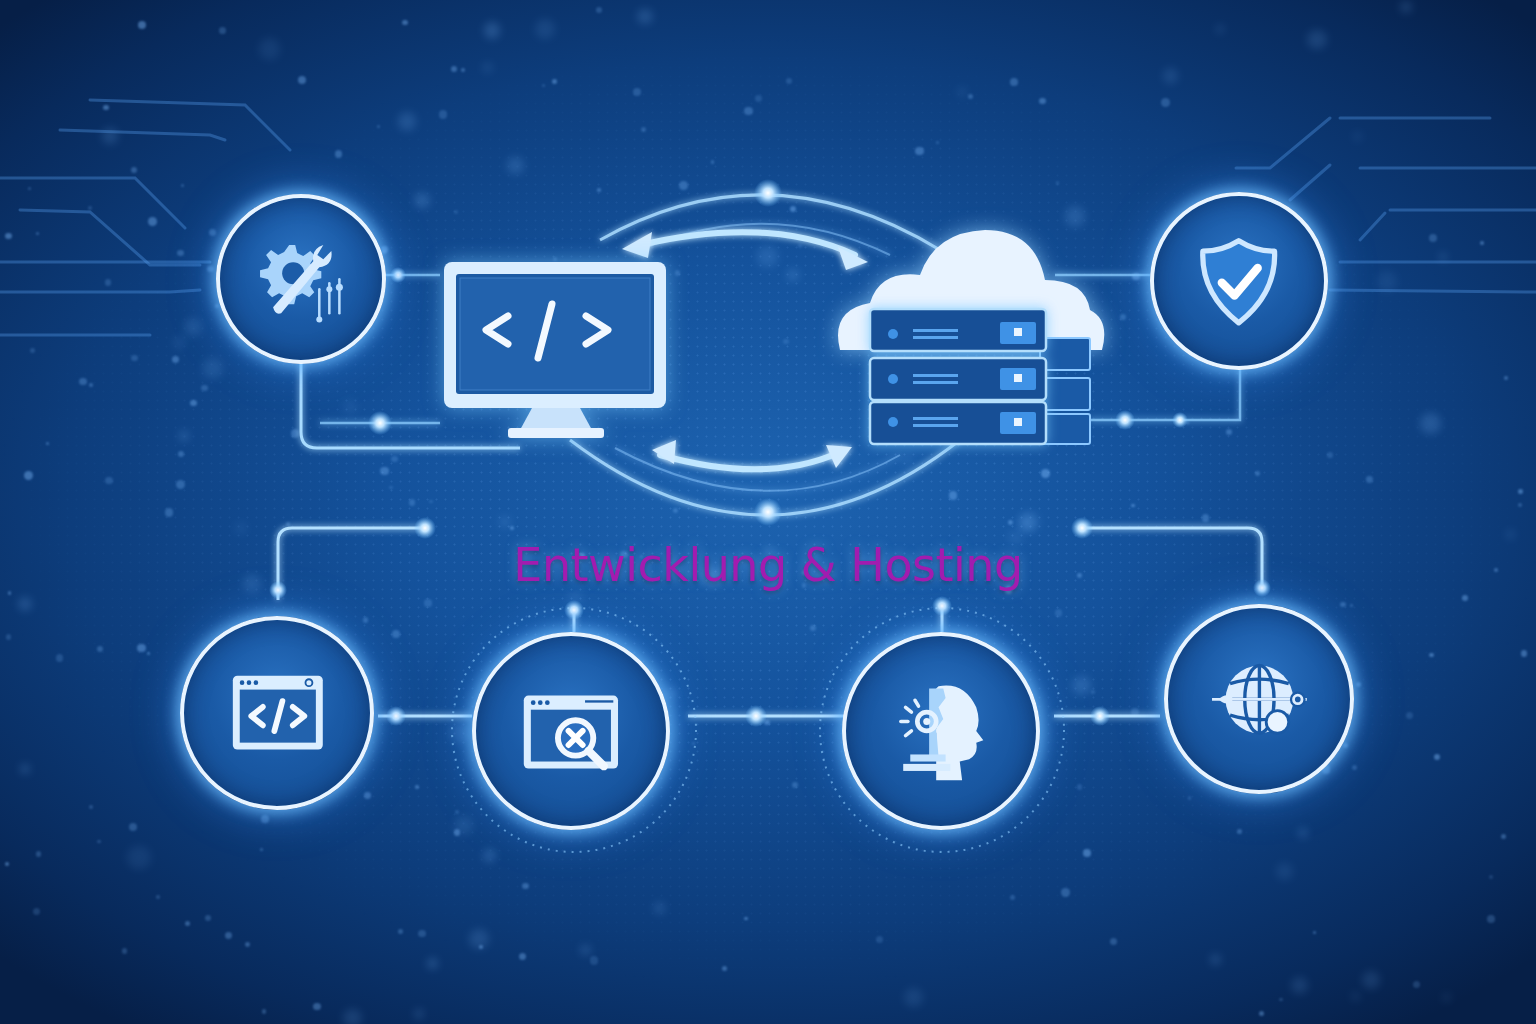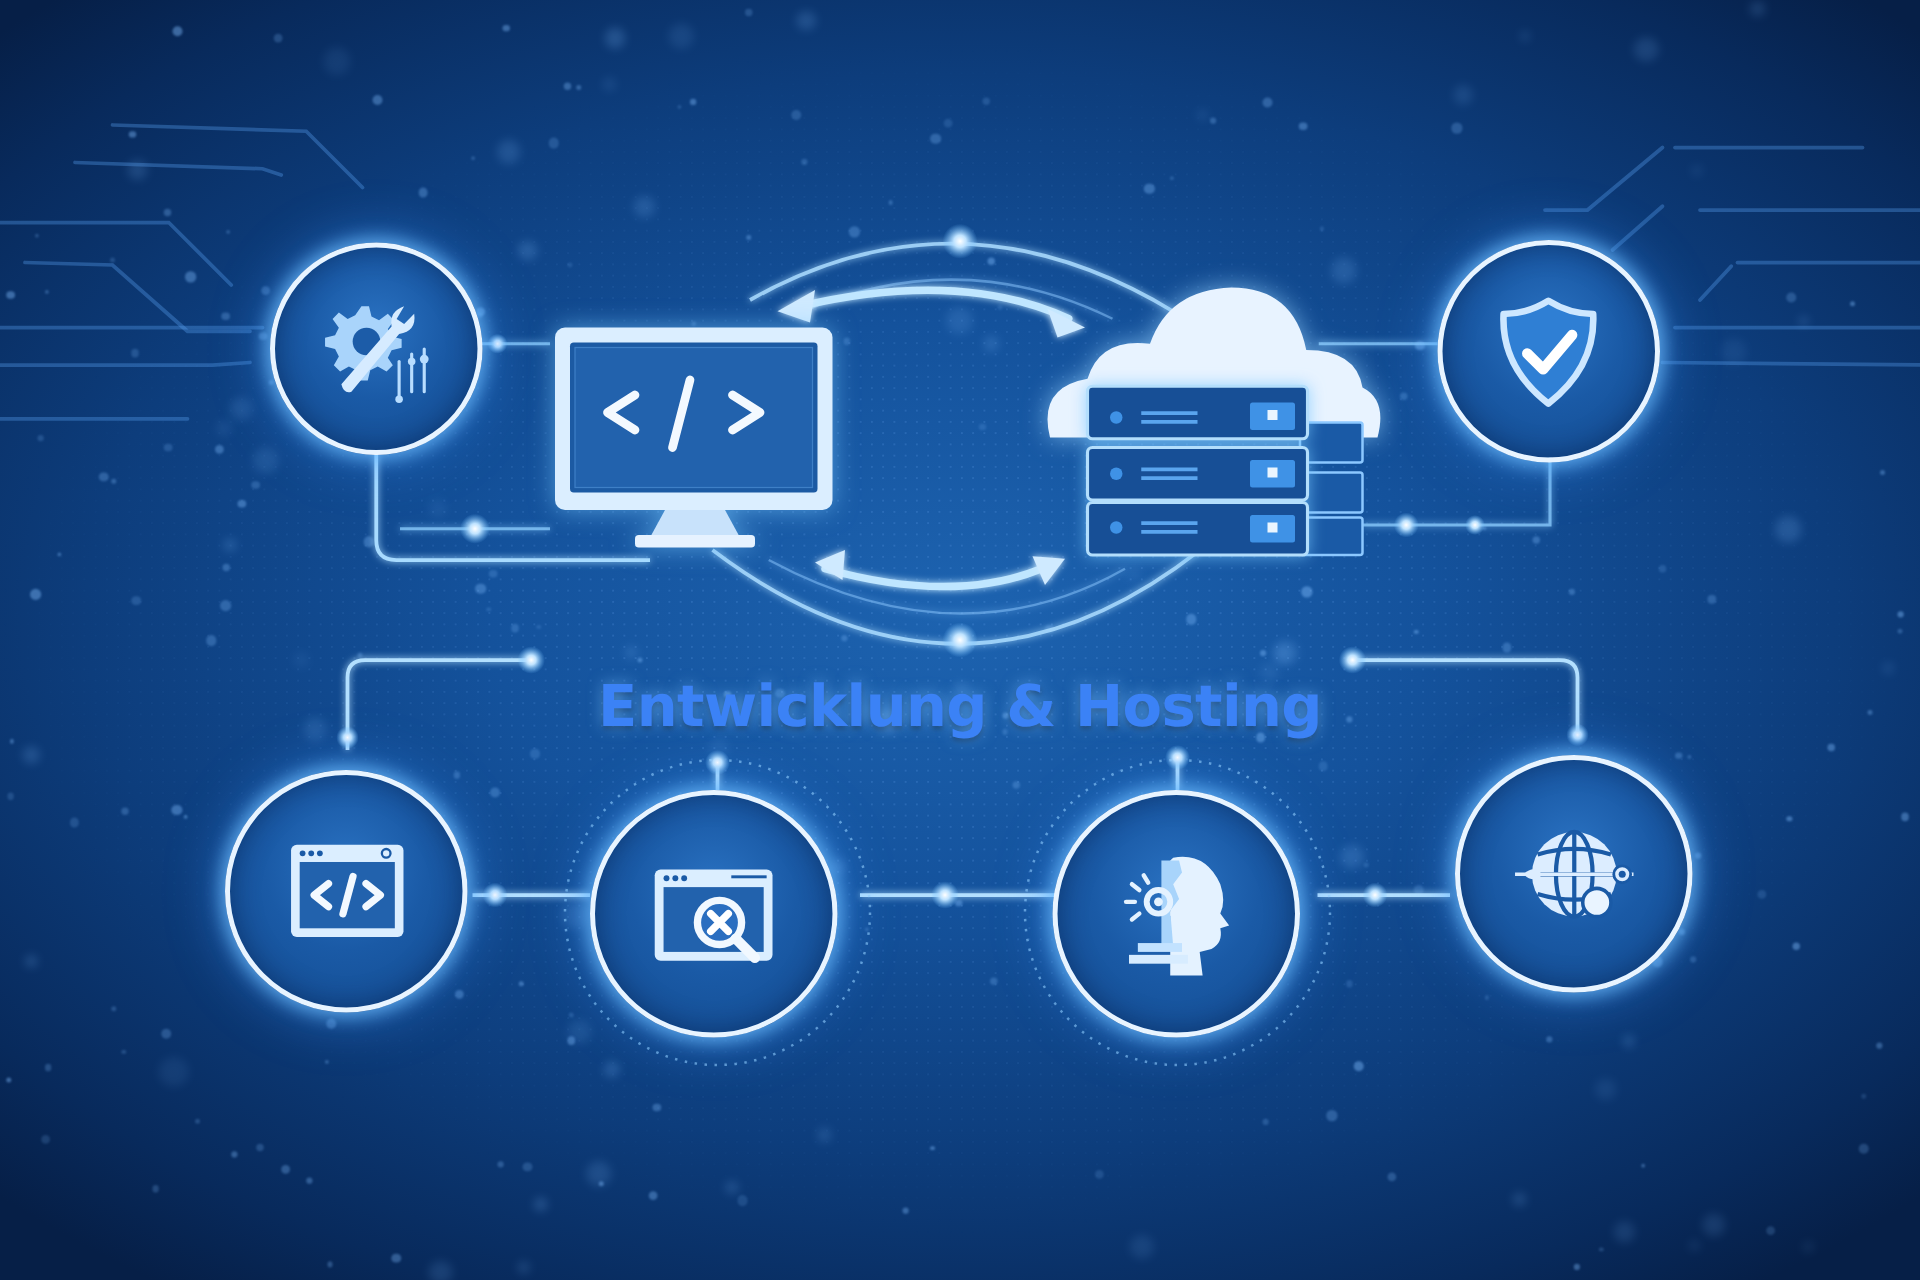--- a/index.html
+++ b/index.html
@@ -24,22 +24,22 @@
       position: absolute; border-radius: 50%;
       border: 4px solid #e8f4ff;
       background: radial-gradient(circle at 50% 40%, #2a72c2 0%, #1a5aa6 45%, #124a8e 100%);
       box-shadow: 0 0 14px 4px rgba(110,190,255,0.75), 0 0 38px 10px rgba(60,150,255,0.35), inset 0 0 22px rgba(0,20,60,0.45);
       display: flex; align-items: center; justify-content: center;
     }
     .node svg { width: 62%; height: 62%; overflow: visible; }
 
     .title {
       position: absolute; left: 0; width: 1536px; top: 538px;
-      text-align: center; color: #3b82f6;
-      font-family: "DejaVu Sans", sans-serif; font-weight: bold;
+      text-align: center; color: #a21caf;
+      font-family: "DejaVu Sans", sans-serif; font-weight: normal;
       font-size: 46px; letter-spacing: -0.5px;
       text-shadow: 0 0 12px rgba(120,190,255,0.6), 0 2px 4px rgba(0,0,0,0.35);
     }
   </style>
 </head>
 <body>
 
 <div class="dots-grid"></div>
 <div class="particles" id="particles">
     <div class="particle" style="width: 6.36474px; height: 6.36474px; left: 177.37px; top: 249.833px; opacity: 0.52; filter: blur(1px);"></div>

